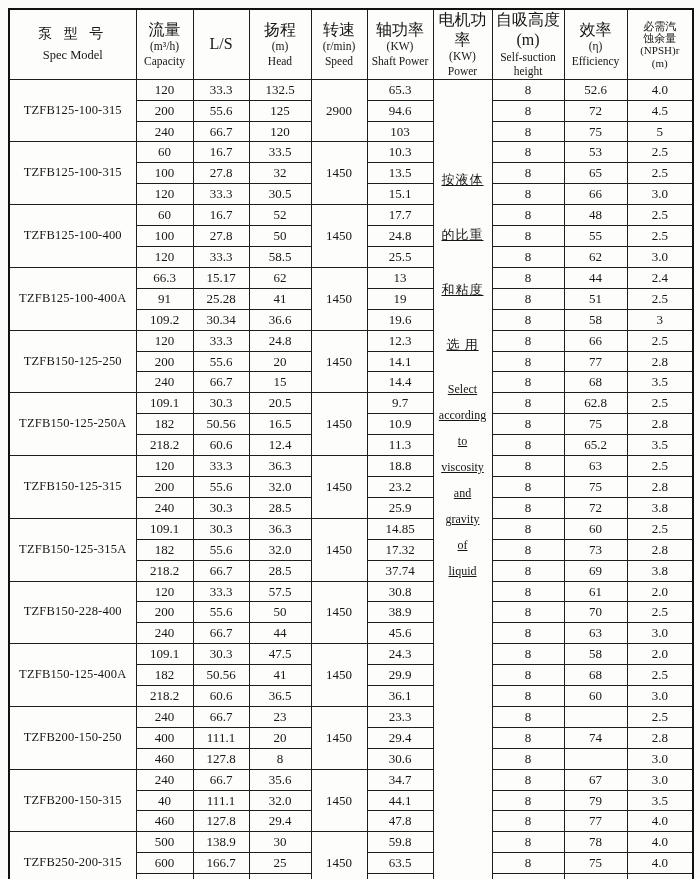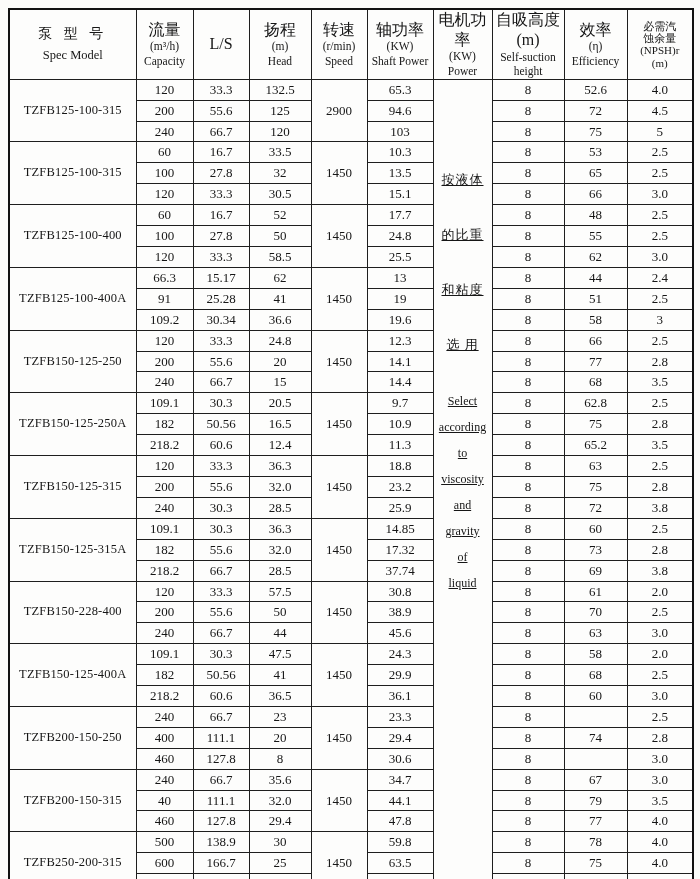--- a/index.html
+++ b/index.html
@@ -42,21 +42,21 @@
   }
   tbody td.model { font-size: 12.5px; letter-spacing: 0.2px; }
 
   td.power-cell { vertical-align: top; text-decoration: underline; }
   .zh-line {
     height: 55px; line-height: 55px;
     font-size: 13px; letter-spacing: 1px;
   }
   .zh-line:first-child { margin-top: 72px; }
   .en-line { height: 26px; line-height: 26px; font-size: 12px; }
-  .zh-line + .en-line { margin-top: 16px; }
+  .zh-line + .en-line { margin-top: 4px; }
 </style>
 </head>
 <body>
 
 <div class="page">
 
   <table class="spec-table">
     <colgroup>
       <col style="width:127px">
         <col style="width:57px">

